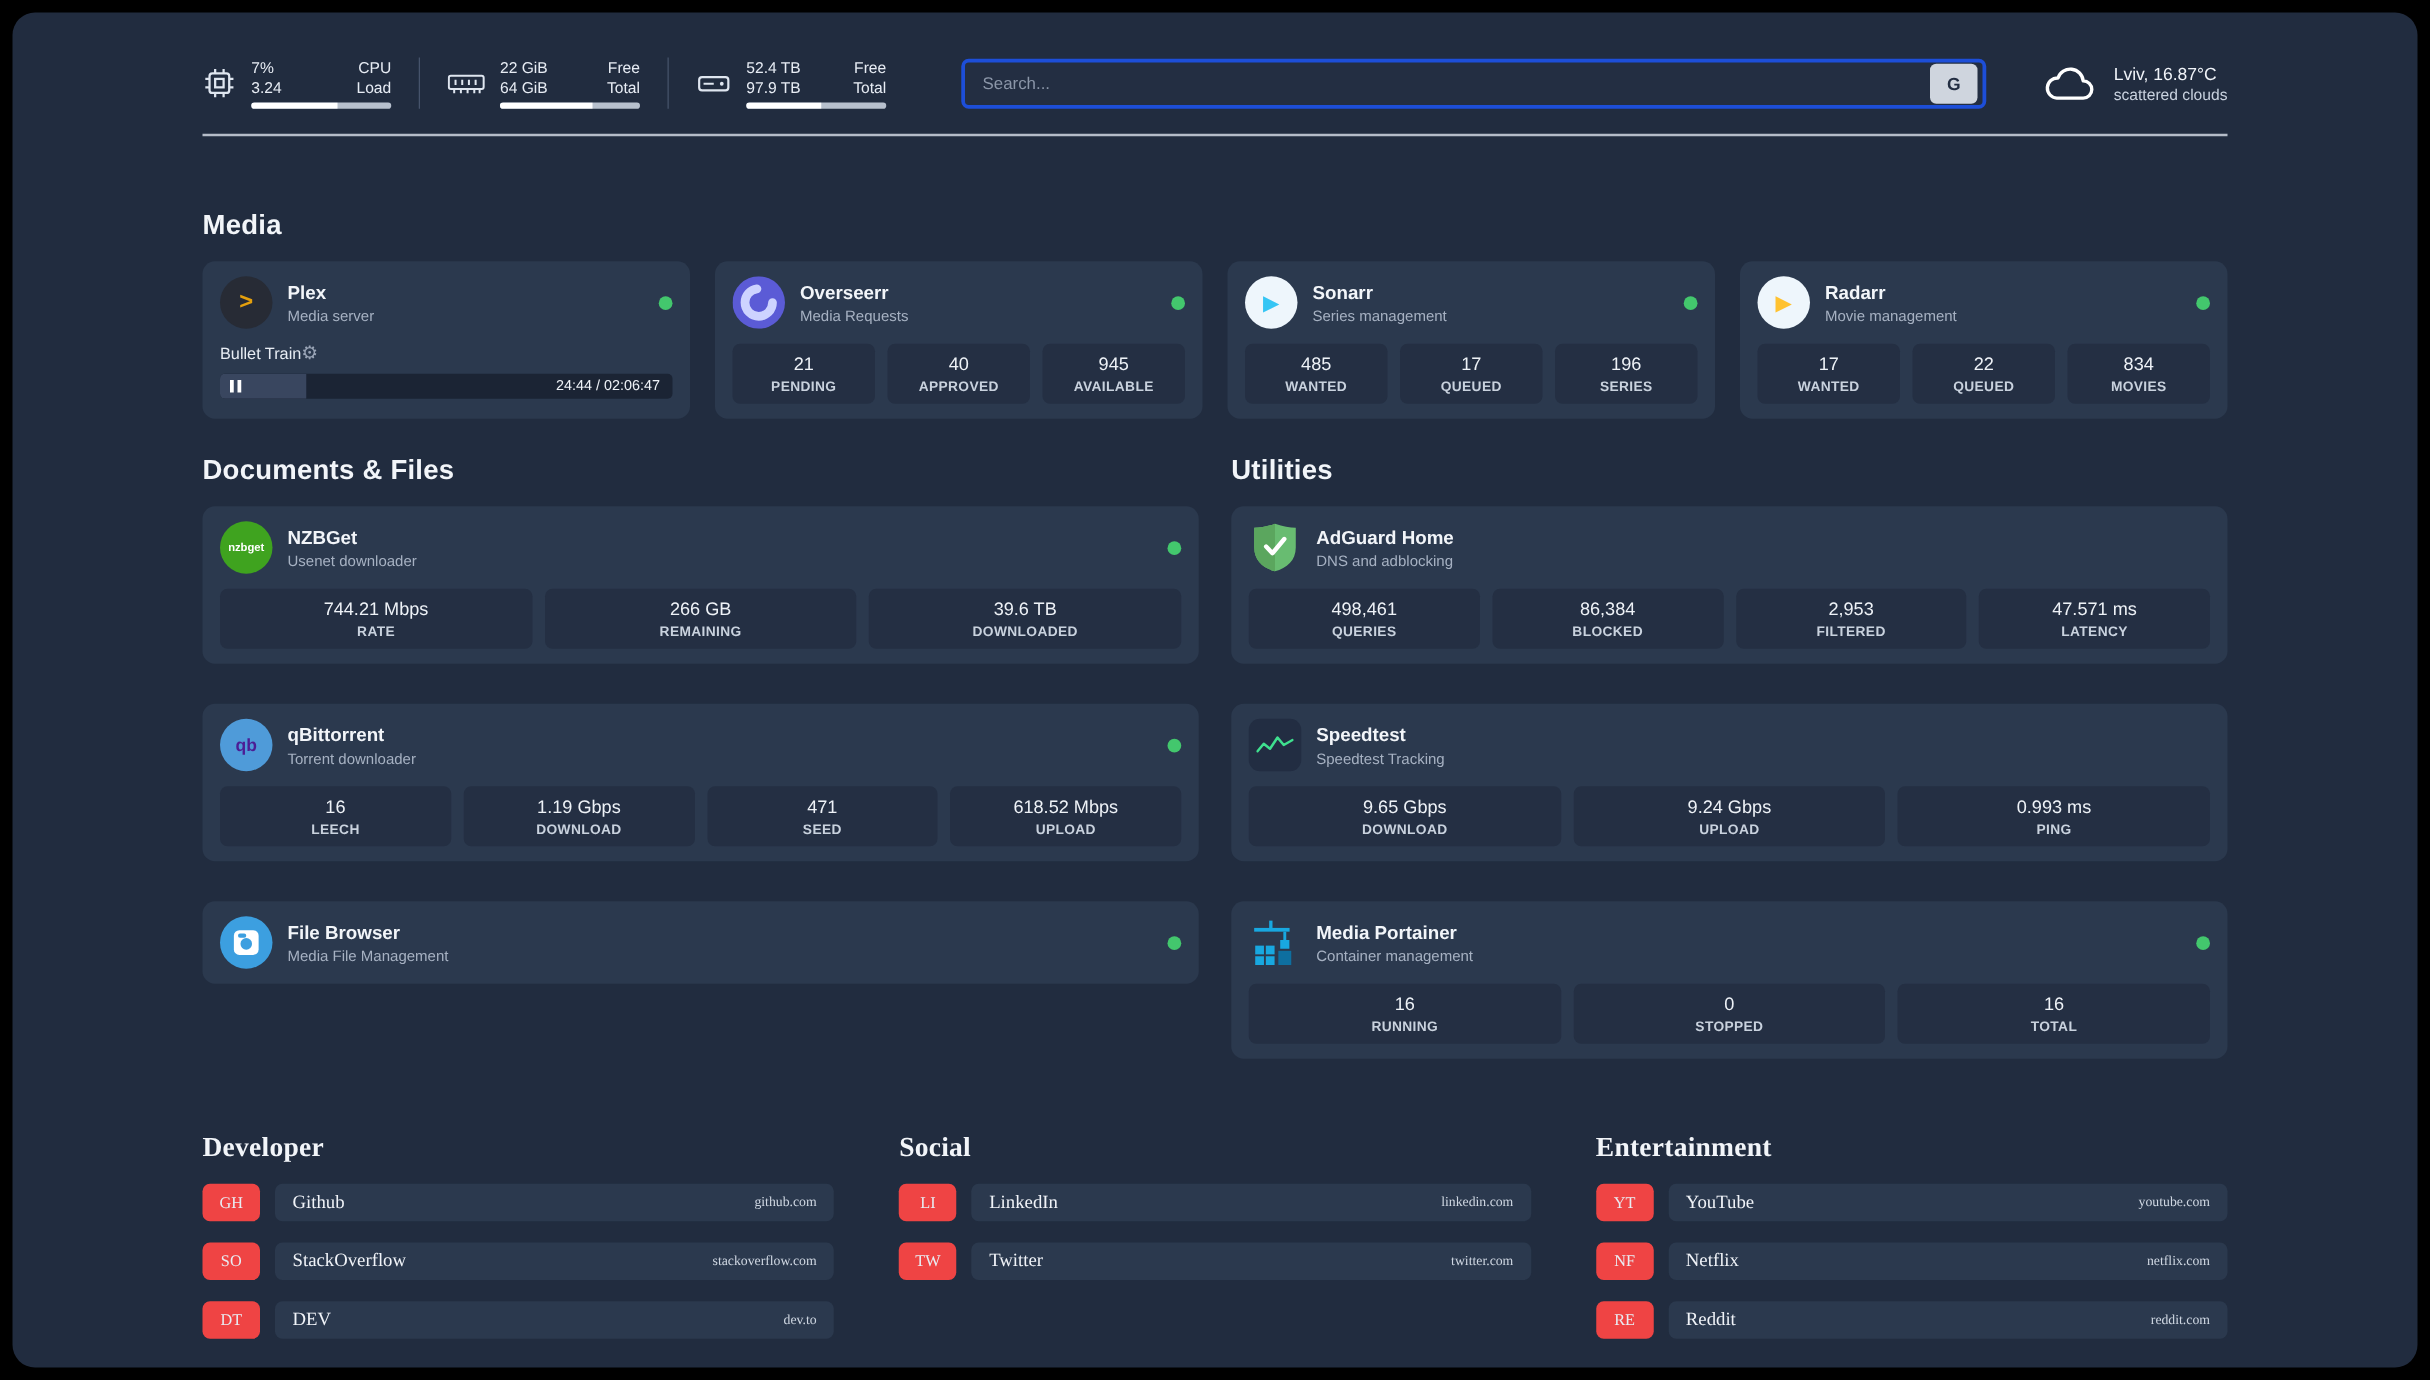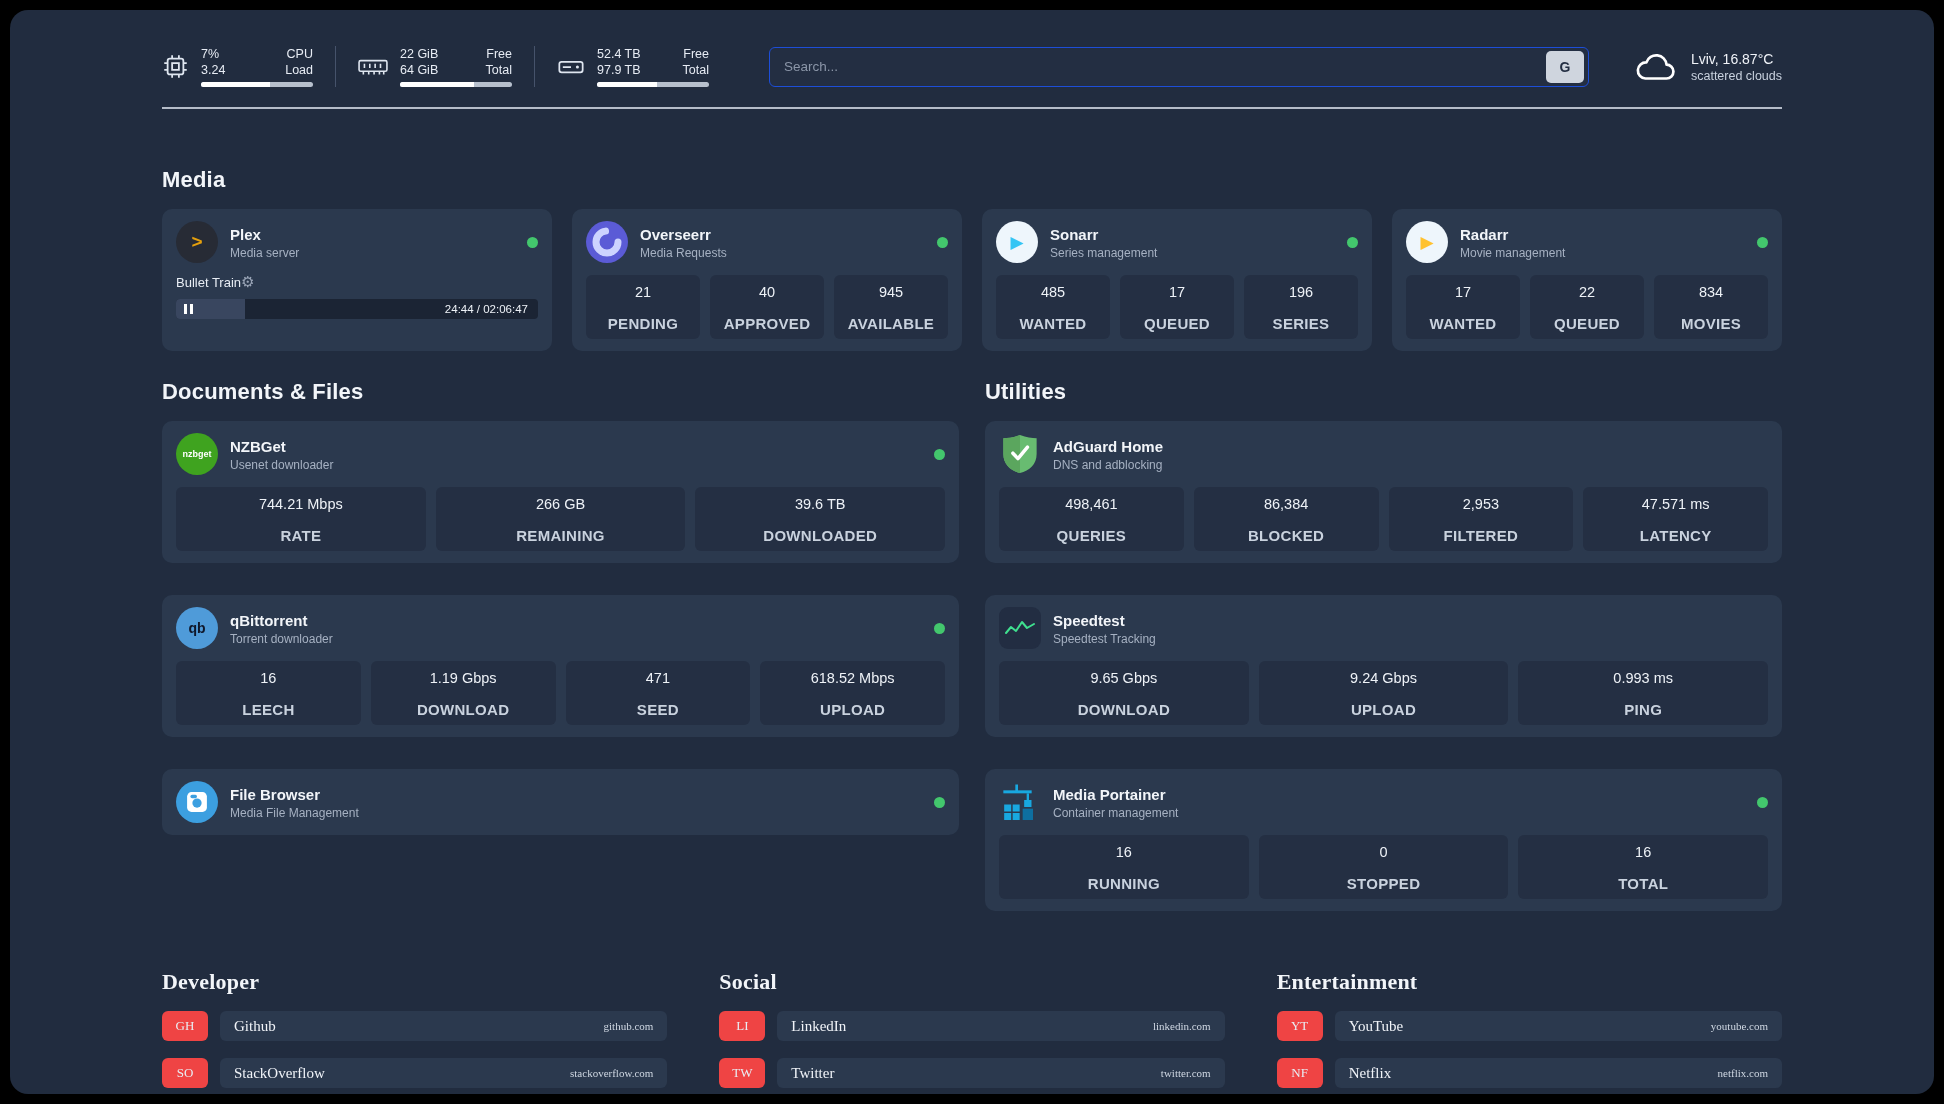--- a/index.html
+++ b/index.html
@@ -12,21 +12,21 @@
   .header { display:flex; align-items:center; }
   .metrics { display:flex; align-items:center; gap:22px; }
   .metric { display:flex; align-items:center; gap:12px; }
   .metric + .metric { border-left:1px solid #46536b; padding-left:22px; }
   .m-body { width:112px; }
   .m-row { display:flex; justify-content:space-between; gap:14px; font-size:12.5px; color:#e7ecf4; line-height:16px; }
   .m-bar { margin-top:4px; height:5px; border-radius:3px; background:#b7c0cd; overflow:hidden; }
   .m-fill { height:100%; background:#ffffff; }
   .icon-wrap { display:flex; align-items:center; color:#dfe6f0; }
 
-  .search { flex:1; max-width:1000px; margin:0 44px 0 60px; display:flex; align-items:center; height:40px; background:#232e42; border:1px solid #1d4ed8; border-radius:6px; padding:0 4px 0 14px; }
+  .search { flex:1; max-width:1000px; margin:0 44px 0 60px; display:flex; align-items:center; height:40px; background:#232e42; border:3px solid #1d4ed8; border-radius:6px; padding:0 4px 0 14px; }
   .search input { flex:1; background:transparent; border:none; outline:none; color:#dfe6f0; font-size:13.5px; font-family:"Liberation Sans", sans-serif; }
   .search input::placeholder { color:#8b96a8; }
   .g-btn { width:38px; height:32px; border:none; border-radius:5px; background:#cfd5de; color:#232e42; font-weight:bold; font-size:14px; cursor:pointer; }
 
   .weather { display:flex; align-items:center; gap:12px; margin-left:auto; }
   .weather-line1 { font-size:14px; color:#f0f3f8; }
   .weather-line2 { font-size:12.5px; color:#c8d1de; margin-top:2px; }
 
   .divider { height:2px; background:#cfd6e0; opacity:.85; margin-top:20px; margin-bottom:58px; }
 
@@ -42,29 +42,29 @@
   .app-meta { min-width:0; }
   .app-name { font-size:15px; font-weight:600; color:#f2f5f9; line-height:19px; }
   .app-desc { font-size:12px; color:#a6b1c2; margin-top:2px; }
   .dot { width:11px; height:11px; border-radius:50%; background:#43c76d; margin-left:auto; flex:0 0 auto; }
 
   .app-icon { width:42px; height:42px; border-radius:50%; display:flex; align-items:center; justify-content:center; flex:0 0 auto; }
   .plex-icon { background:#272b35; color:#e5a00d; font-weight:900; font-size:19px; }
   .sonarr-icon { background:#eef6fc; color:#35c5f4; font-size:17px; }
   .radarr-icon { background:#eef6fc; color:#ffc230; font-size:17px; }
   .nzbget-icon { background:#3fa31f; color:#fff; font-size:9px; font-weight:bold; }
-  .qb-icon { background:#4f9bd9; color:#0f172a; font-size:14px; font-weight:bold; }
+  .qb-icon { background:#4f9bd9; color:#4c1d95; font-size:14px; font-weight:bold; }
   .fb-icon { background:#3c9fe0; }
   .speedtest-icon { background:#222d42; border-radius:9px; }
   .bare-icon { background:transparent; border-radius:0; }
 
   .stats { display:flex; gap:10px; margin-top:12px; }
   .stat { flex:1; background:#242f43; border-radius:6px; text-align:center; padding:8px 4px 7px; }
   .stat-value { font-size:14.5px; color:#eef2f7; line-height:18px; }
-  .stat-label { font-size:15px; font-weight:bold; color:#c9d2de; letter-spacing:.3px; margin-top:14px; }
+  .stat-label { font-size:11px; font-weight:bold; color:#c9d2de; letter-spacing:.3px; margin-top:3px; }
 
   
   .plex-now { display:flex; align-items:center; justify-content:flex-start; margin-top:10px; font-size:13px; color:#e8edf4; }
   .gear { color:#9aa5b7; font-size:15px; cursor:pointer; }
   .plex-progress { position:relative; margin-top:8px; height:20px; background:#1b2434; border-radius:4px; overflow:hidden; }
   .plex-fill { position:absolute; left:0; top:0; bottom:0; background:#39465f; }
   .pause { position:absolute; left:8px; top:5px; width:9px; height:10px; border-left:3px solid #fff; border-right:3px solid #fff; cursor:pointer; }
   .plex-time { position:absolute; right:10px; top:0; line-height:20px; font-size:11.5px; color:#eef2f7; }
 
   

